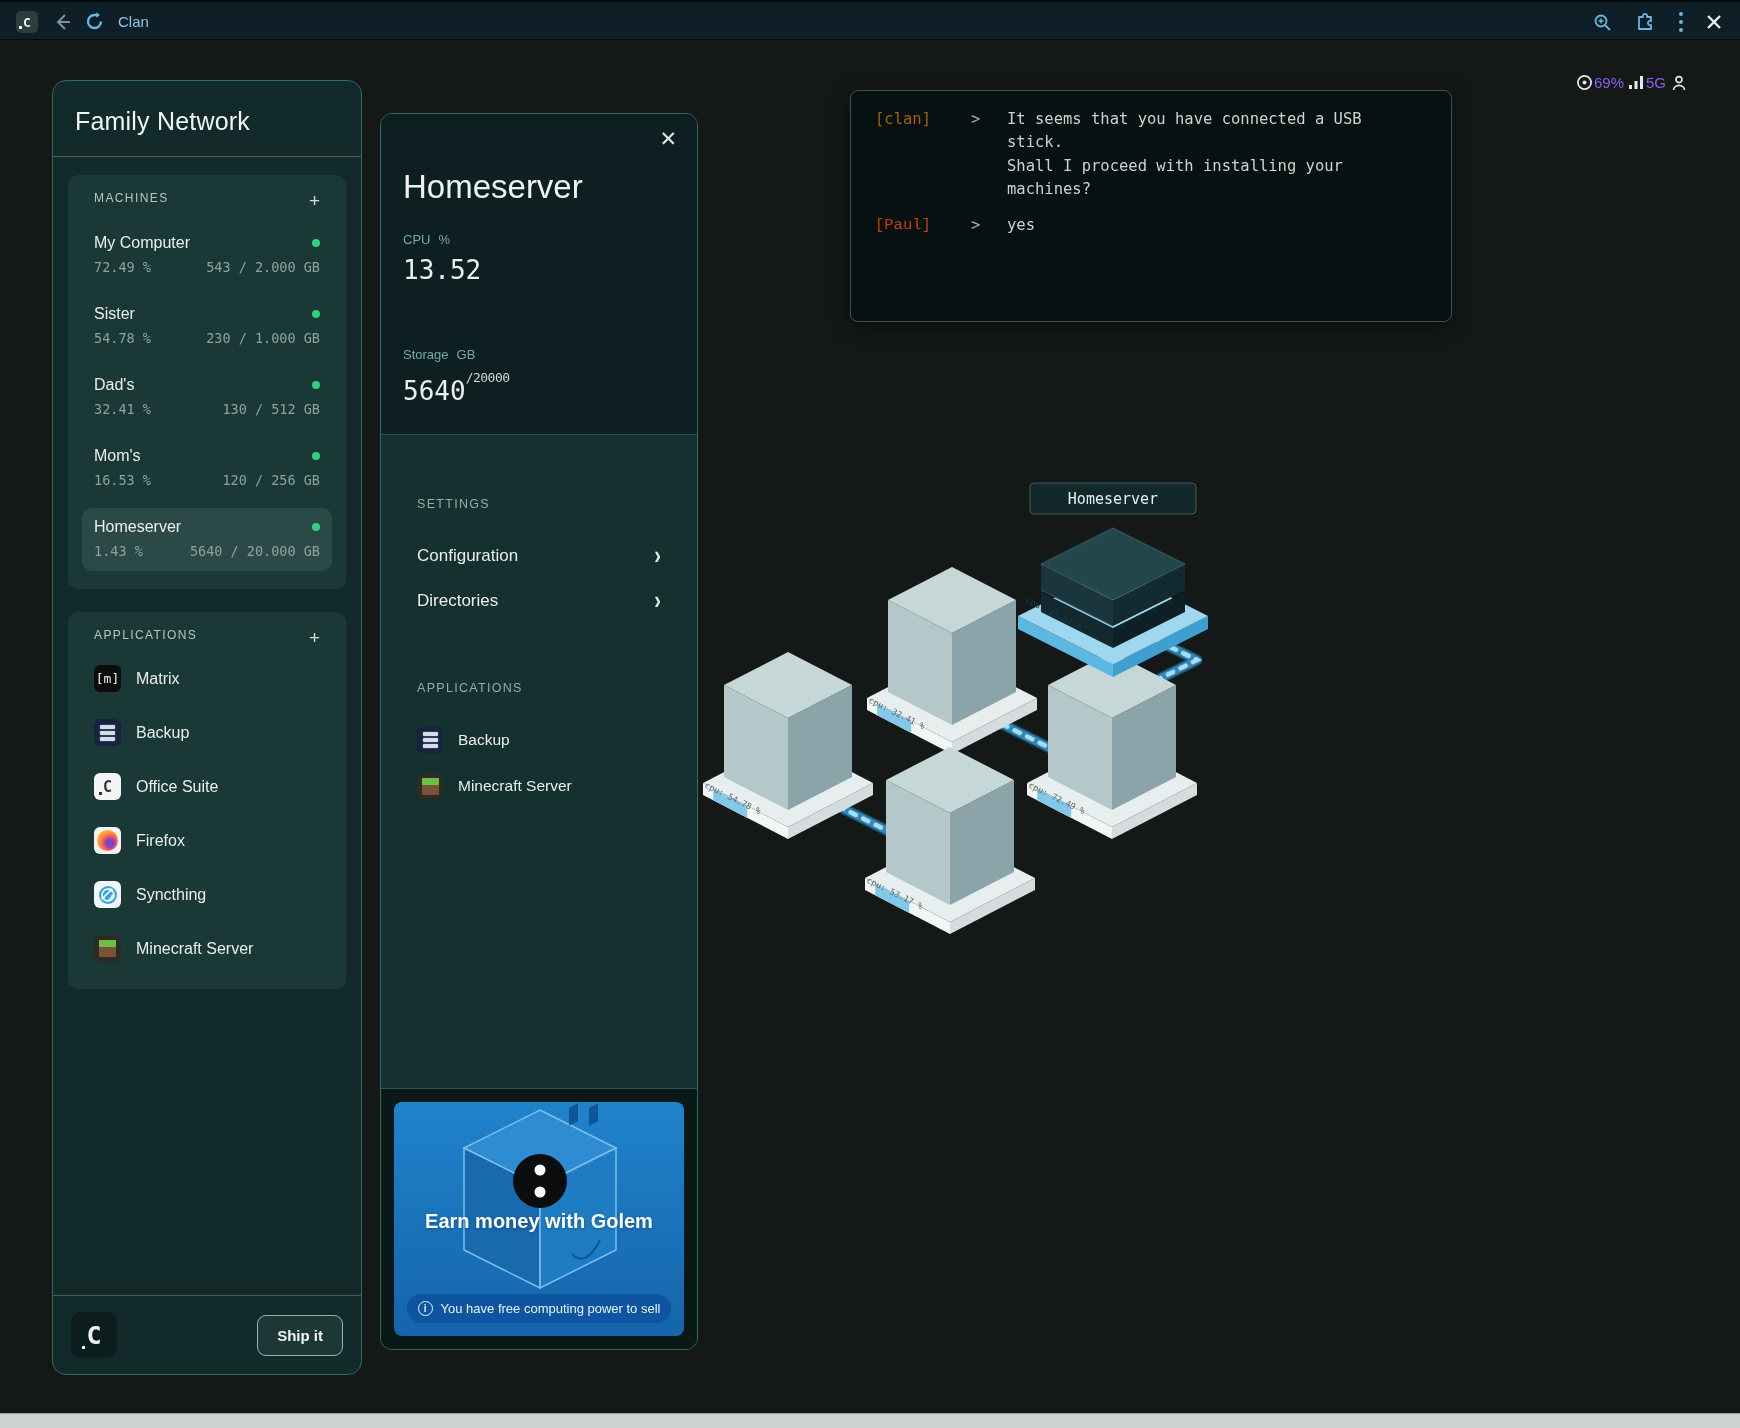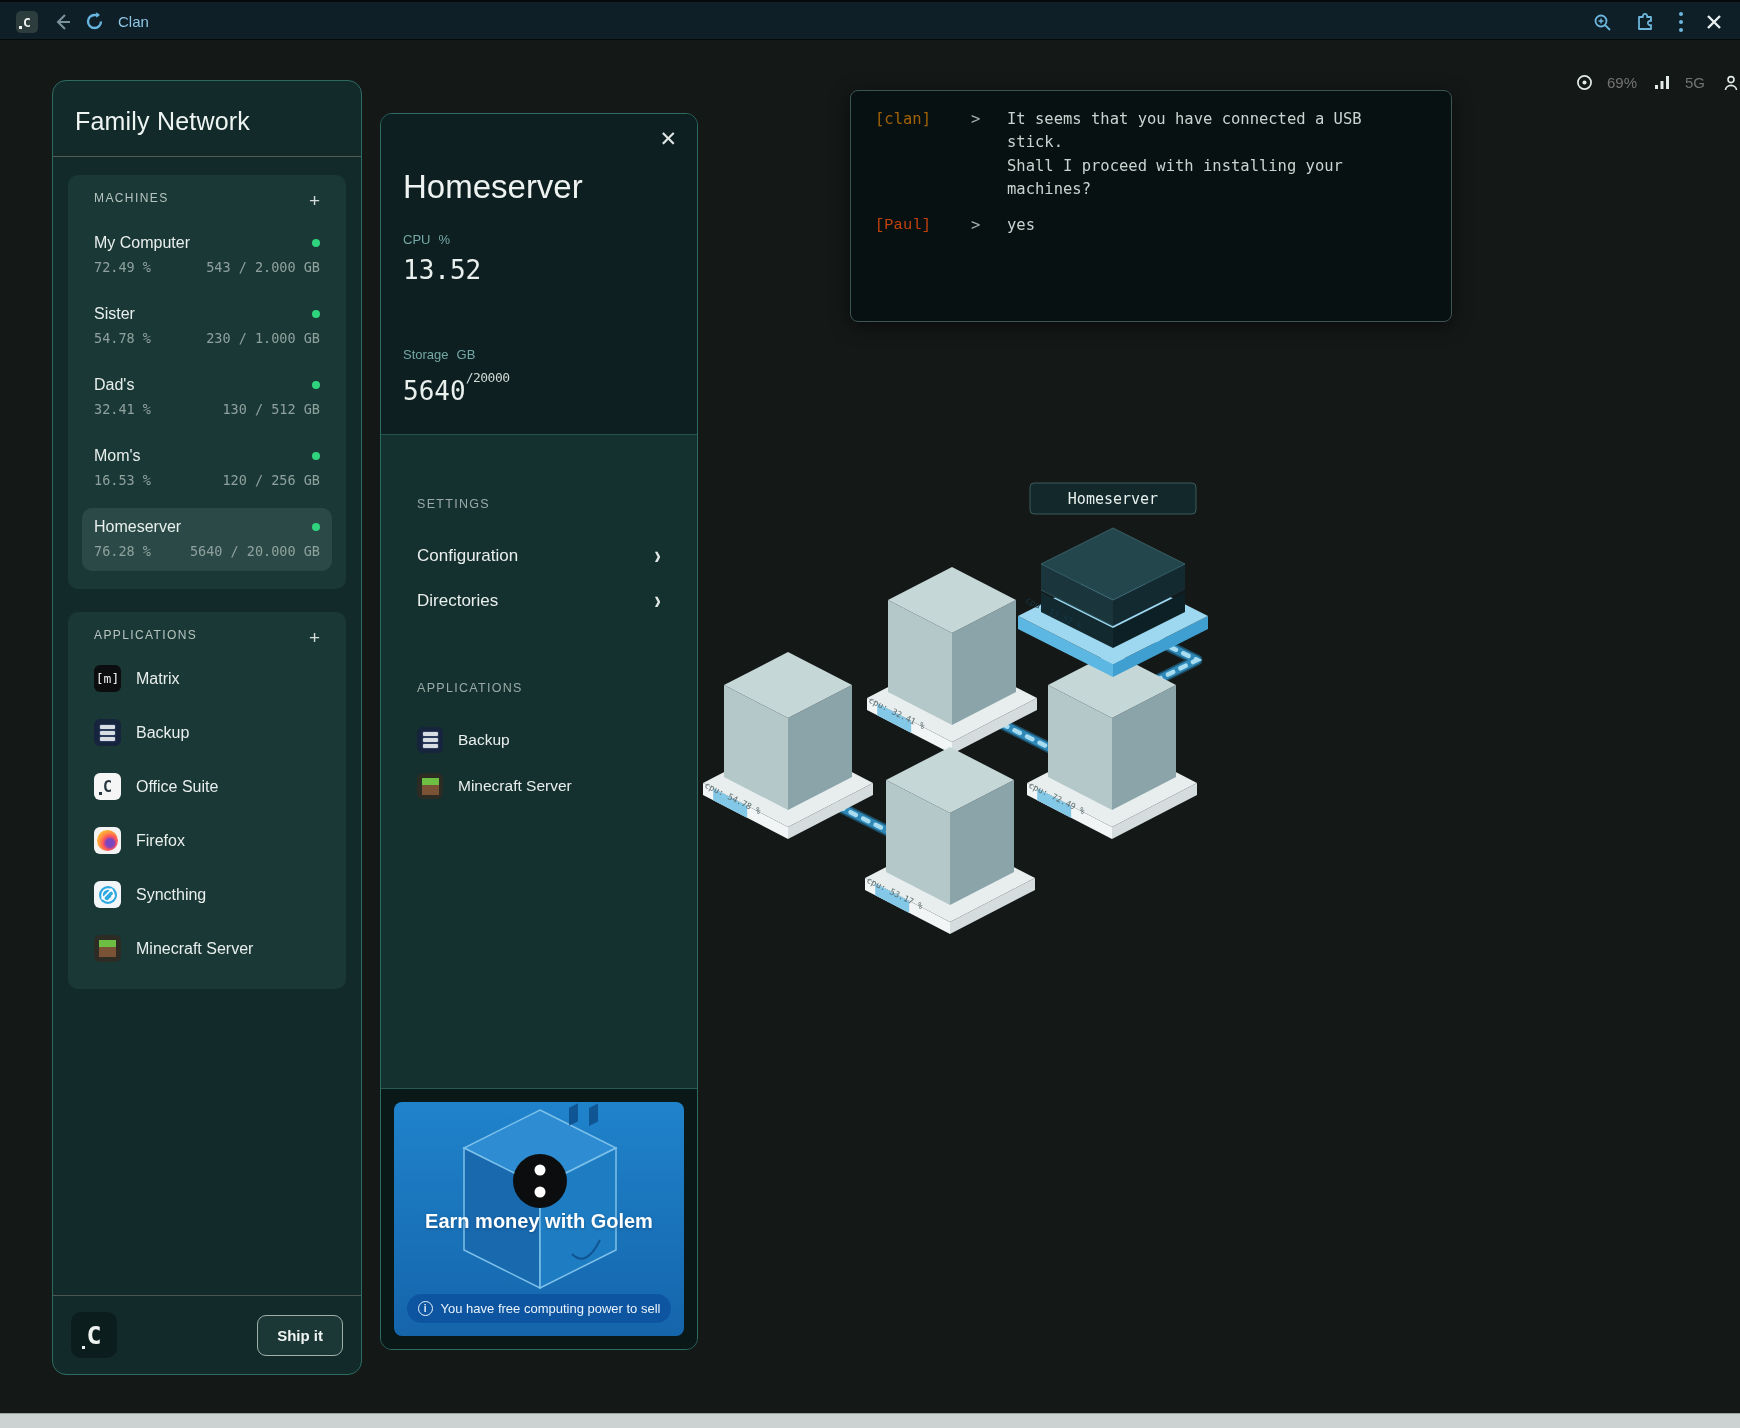--- a/index.html
+++ b/index.html
@@ -11,21 +11,21 @@
   .tb-logo { position:absolute; left:16px; top:9px; width:22px; height:22px; background:#2d3c3c; border-radius:5px; display:flex; align-items:center; justify-content:center; }
   .c-glyph { position:relative; font-weight:bold; color:#eef2f0; font-family:"DejaVu Sans Mono",monospace; }
   .c-glyph::after { content:""; position:absolute; left:-4px; bottom:1px; width:3px; height:3px; background:currentColor; }
   .tb-logo .c-glyph { font-size:13px; }
   .tb-back { position:absolute; left:52px; top:10px; }
   .tb-reload { position:absolute; left:84px; top:9px; }
   .tb-title { position:absolute; left:118px; top:11px; font-size:15px; color:#8fc6e4; }
   .tb-right { position:absolute; right:18px; top:0; height:40px; display:flex; align-items:center; gap:22px; }
 
   
-  .status { position:absolute; top:74px; left:1576px; display:flex; align-items:center; gap:14px; color:#737373; font-size:15px; }
+  .status { position:absolute; top:74px; left:1576px; display:flex; align-items:center; gap:1px; color:#8b5cf6; font-size:15px; }
 
   
   .sidebar { position:absolute; left:52px; top:80px; width:310px; height:1295px; background:#122b2a; border:1px solid #2c6b62; border-radius:14px; display:flex; flex-direction:column; overflow:hidden; }
   .fn-title { margin:26px 22px 20px; font-size:25px; font-weight:500; letter-spacing:.2px; color:#eef4f2; }
   .sb-divider { border:none; border-top:1px solid rgba(168,156,134,.45); }
   .card { margin:18px 15px 0; background:#1a3836; border-radius:10px; padding:16px 14px 10px; }
   .card-head { display:flex; justify-content:space-between; padding:0 12px 14px; }
   .card-label { font-size:12px; letter-spacing:1.4px; color:#b7c5c0; }
   .plus { font-size:19px; font-weight:300; color:#d3dcd8; cursor:pointer; line-height:1; }
   .machine-item { padding:10px 12px 12px; border-radius:10px; margin-bottom:8px; cursor:pointer; }
@@ -219,21 +219,21 @@
             <span>16.53 %</span>
             <span>120 / 256 GB</span>
           </div>
         </div>
         <div class="machine-item selected">
           <div class="m-top">
             <span class="m-name">Homeserver</span>
             <span class="m-dot"></span>
           </div>
           <div class="m-stats">
-            <span>76.28 %</span>
+            <span>1.43 %</span>
             <span>5640 / 20.000 GB</span>
           </div>
         </div>
       </div>
   </div>
 
   <div class="card" style="margin-top:23px; padding-bottom:4px;">
     <div class="card-head">
       <span class="card-label">APPLICATIONS</span>
       <span class="plus">+</span>

